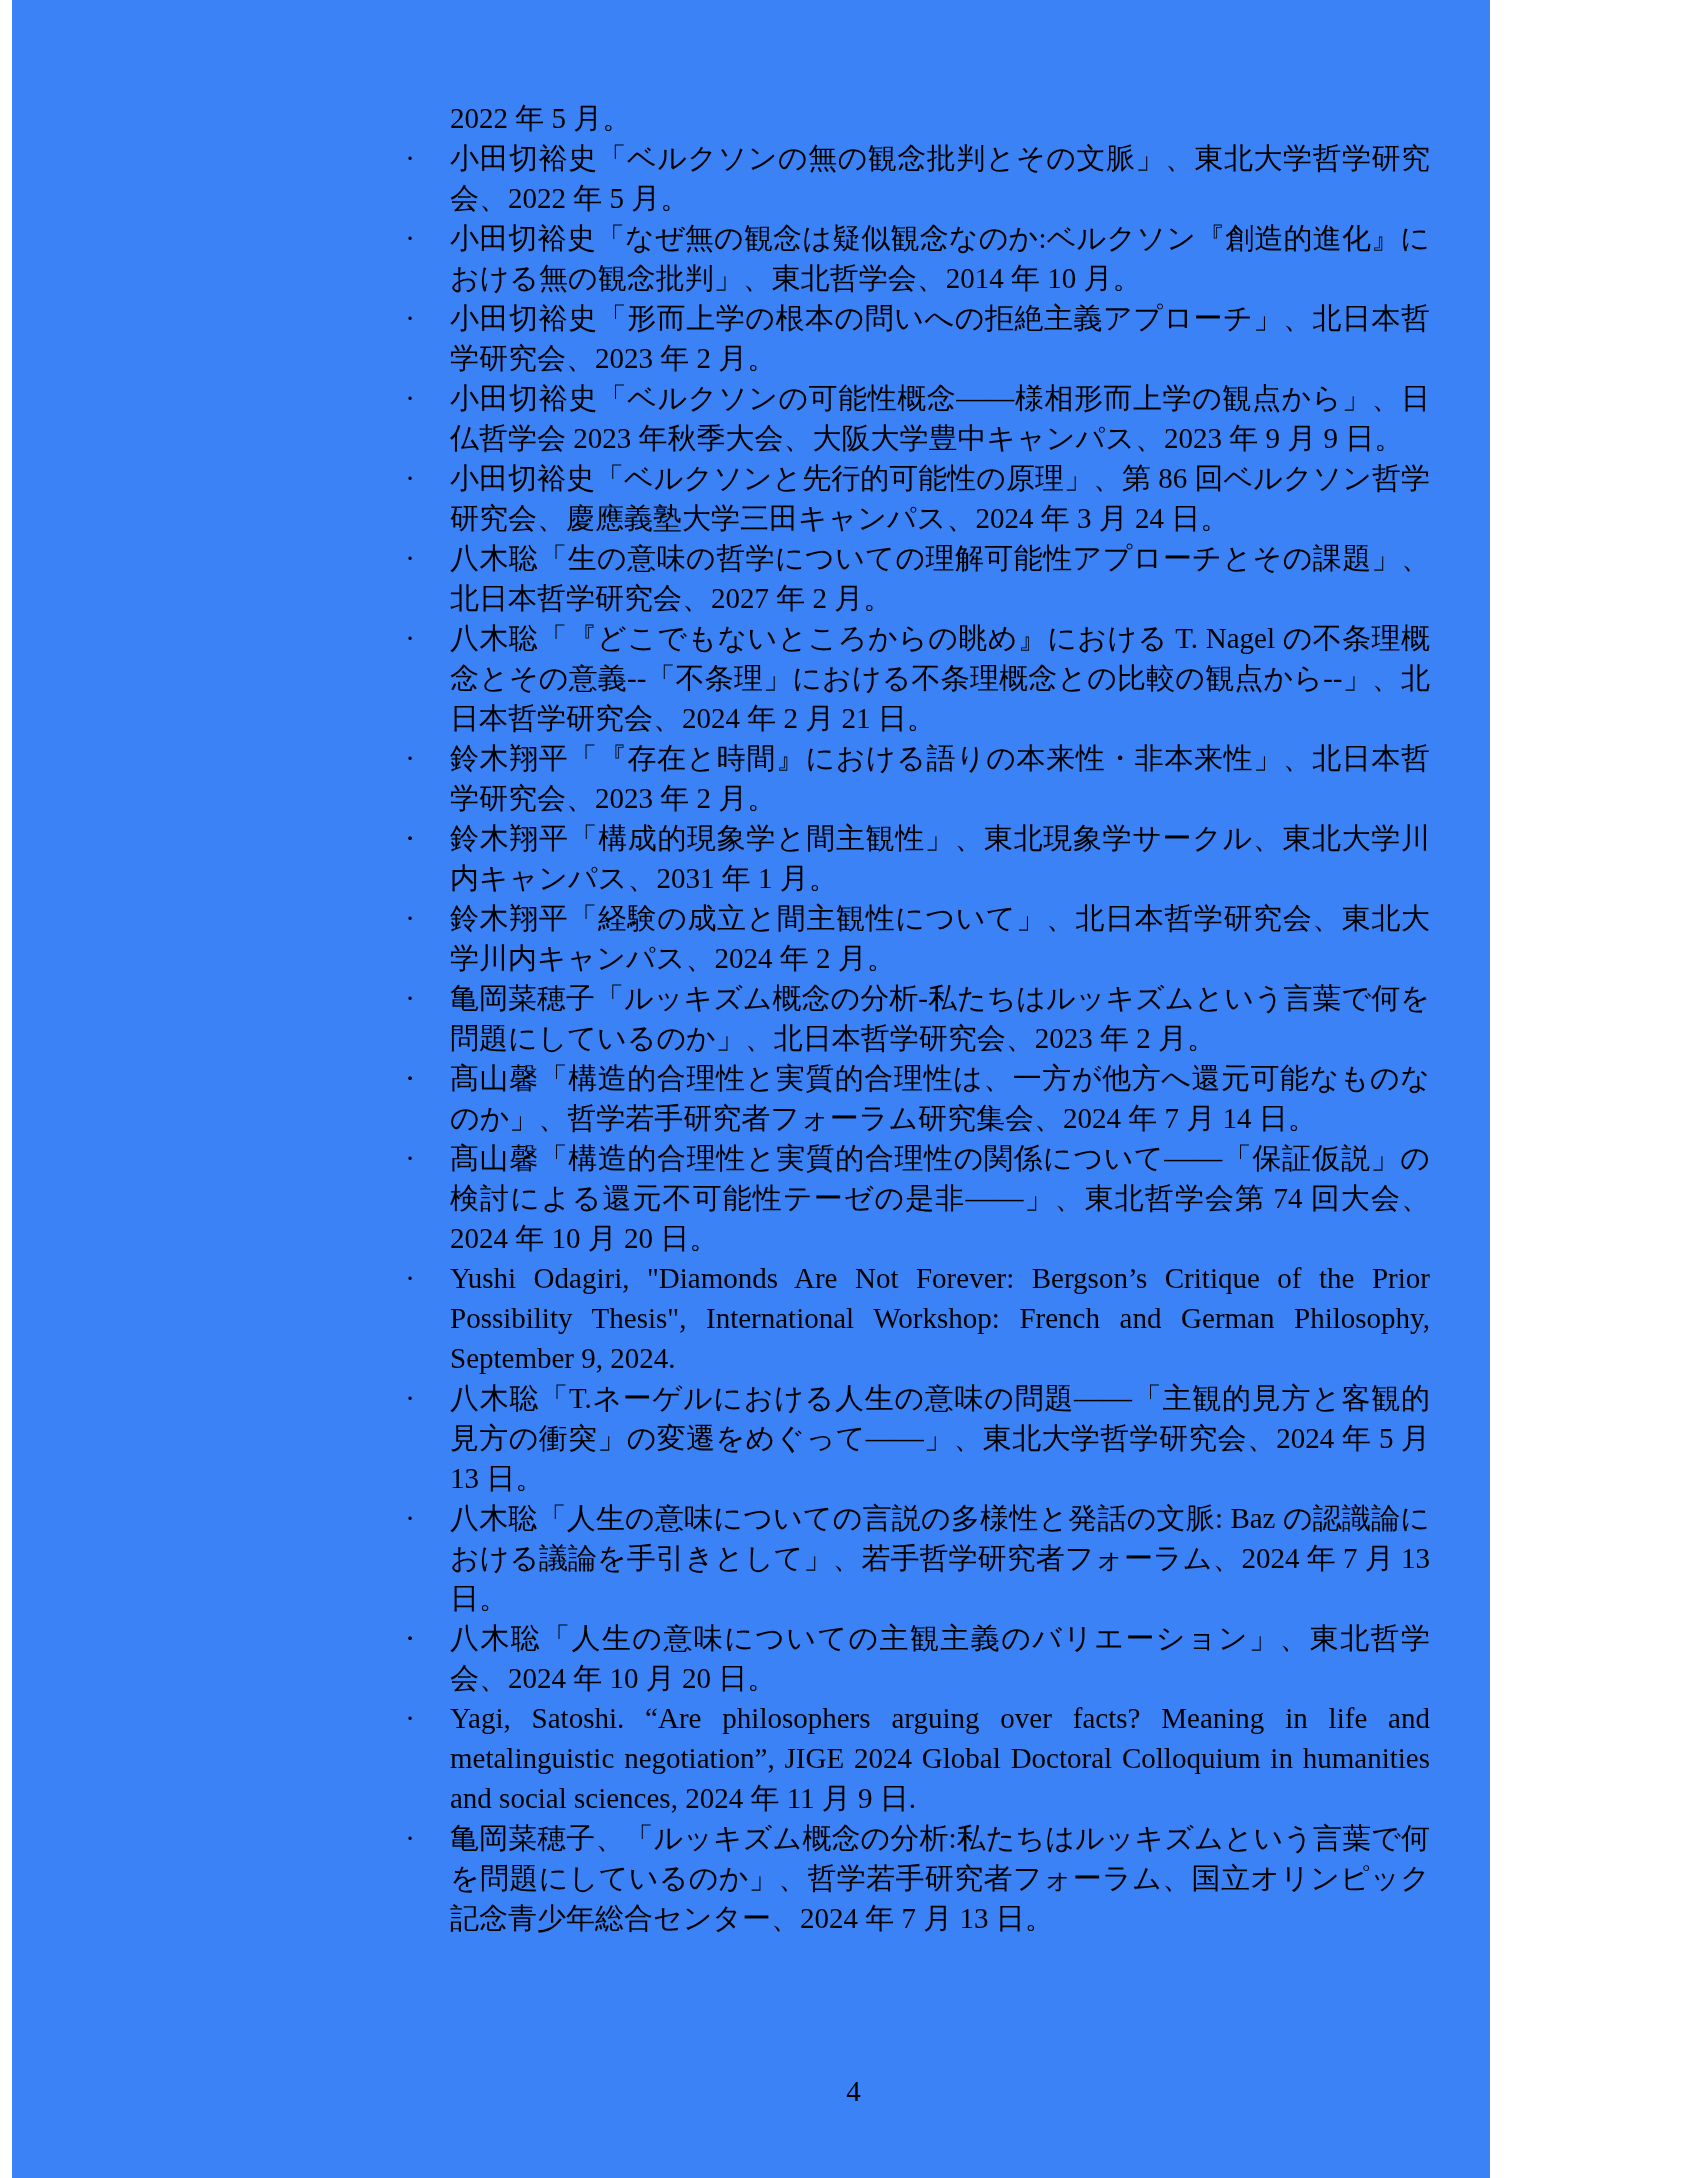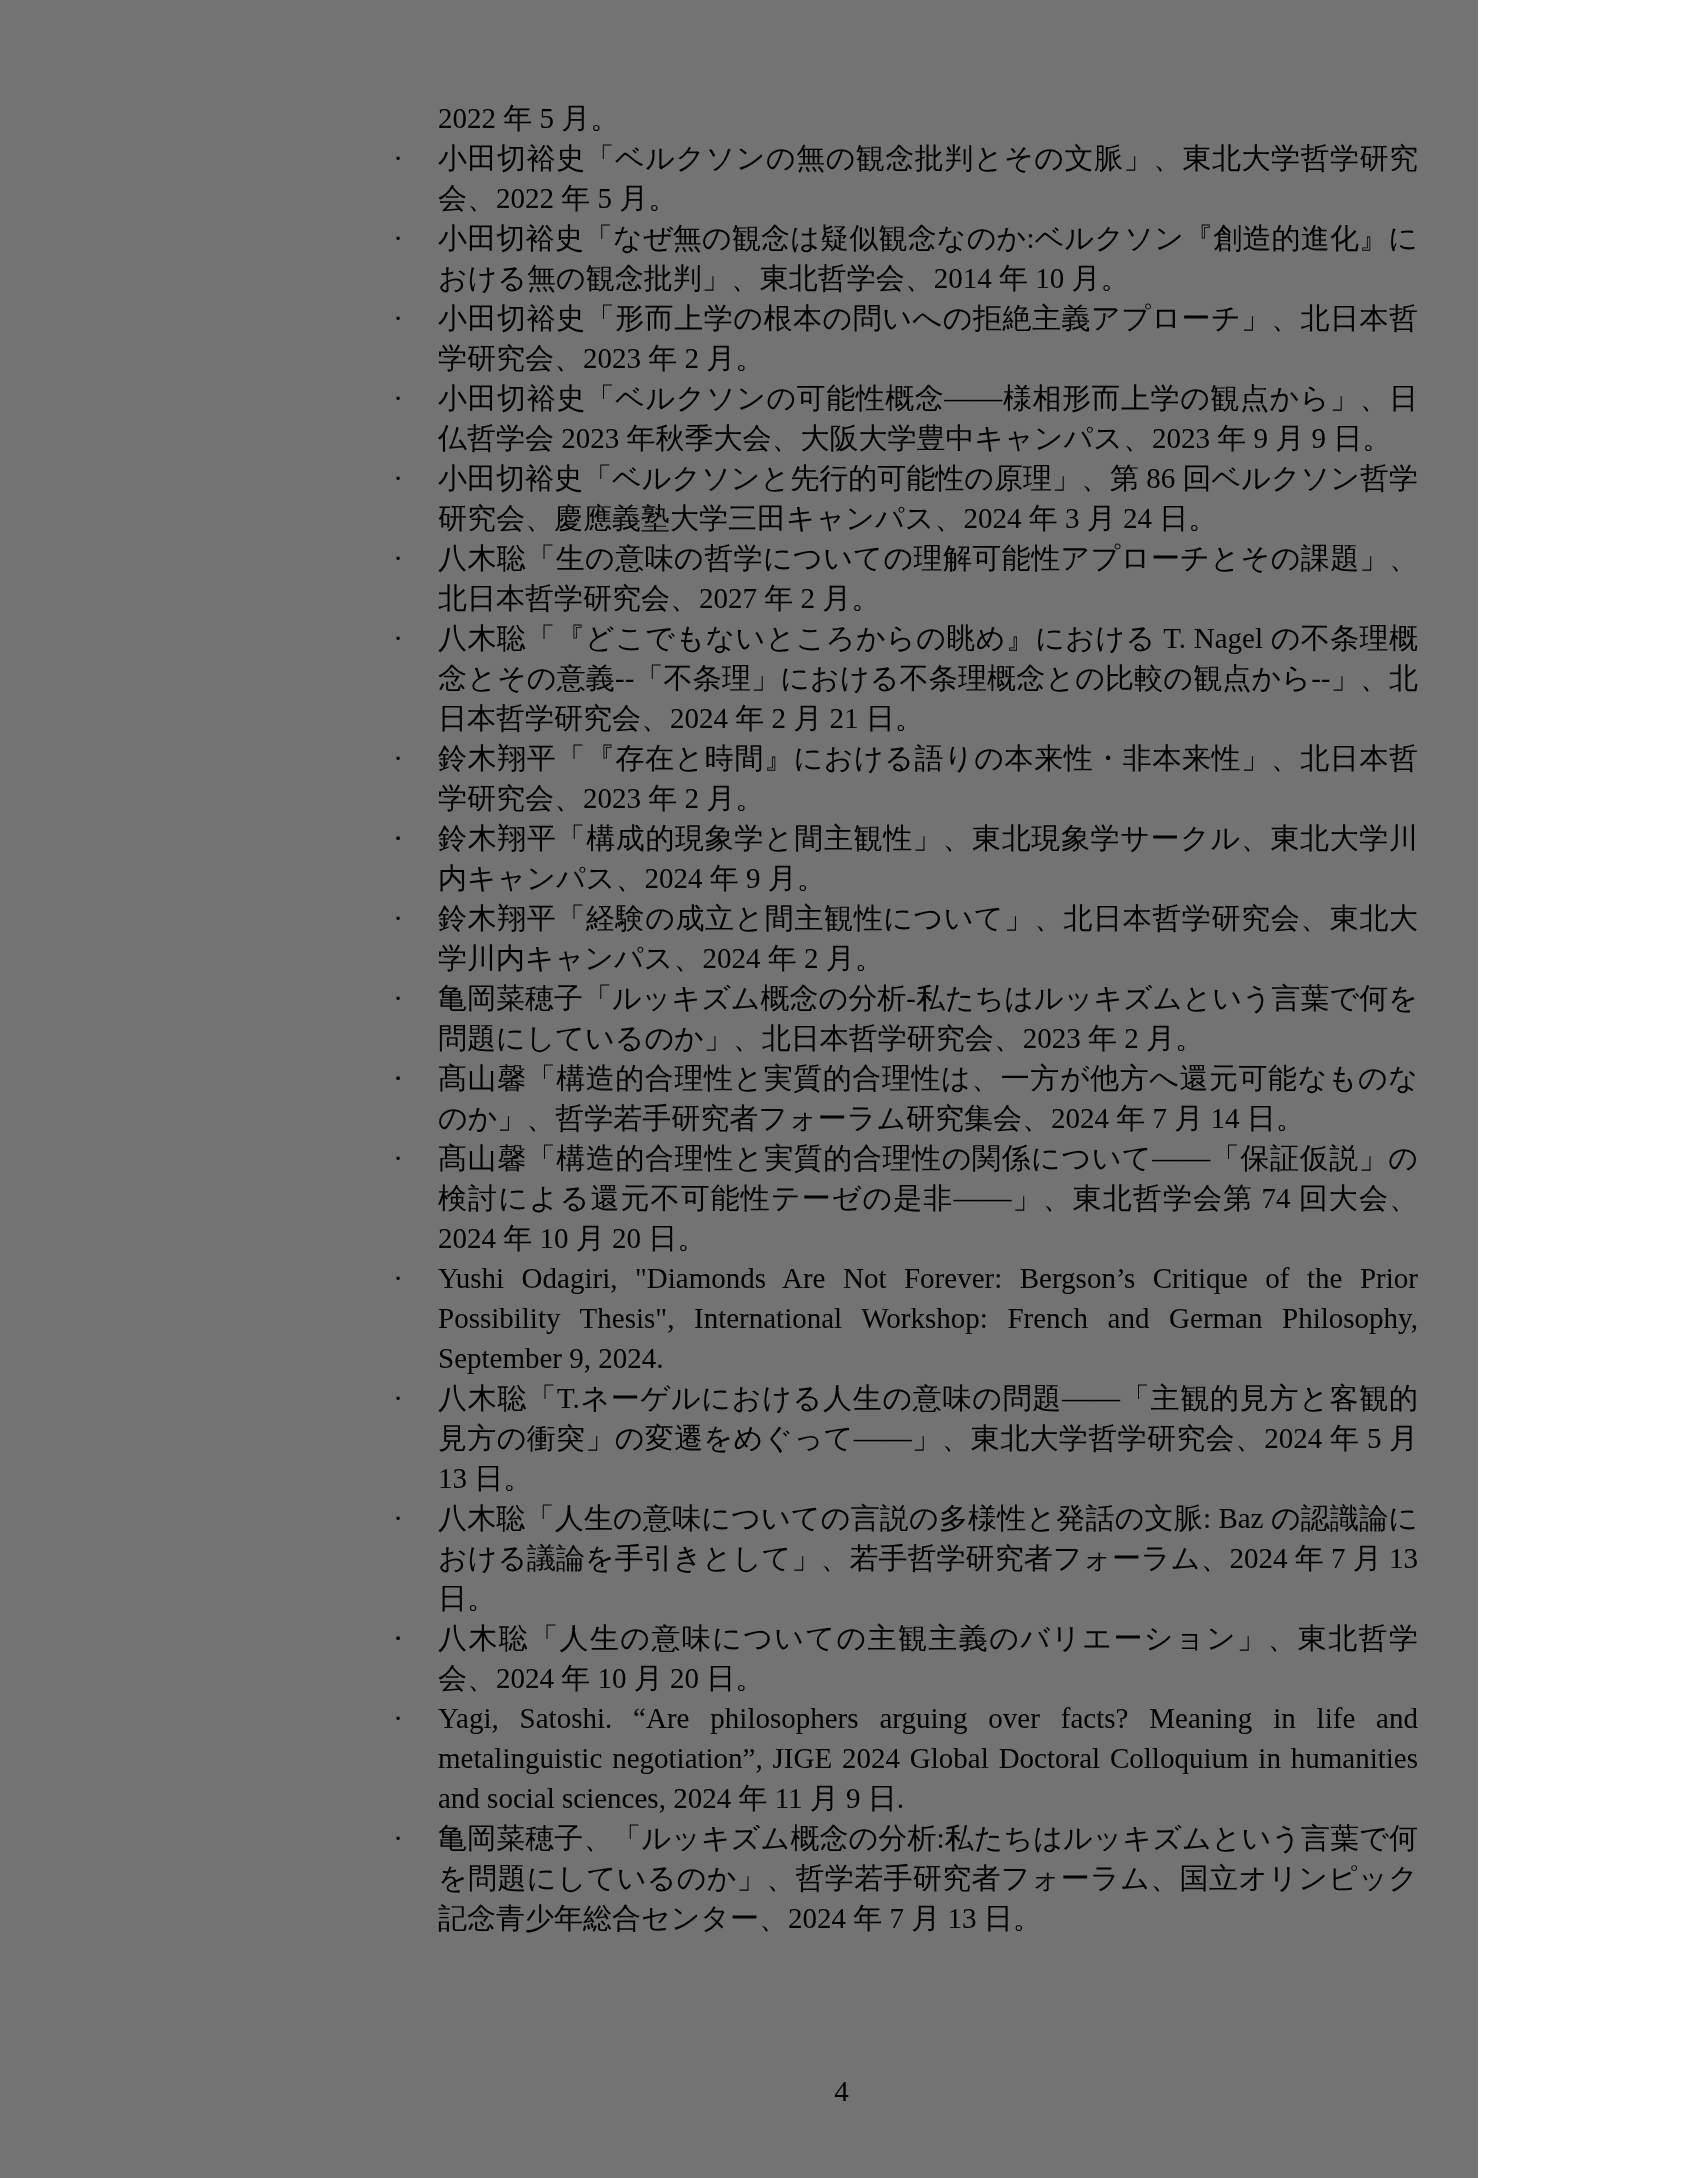--- a/index.html
+++ b/index.html
@@ -4,24 +4,25 @@
 <style>
   html, body {
     margin: 0;
     padding: 0;
     background: #ffffff;
   }
   .page {
     position: relative;
     width: 1478px;
     height: 2178px;
-    background: #737373;
+    background: #3b82f6;
     color: #000000;
     font-family: "Liberation Serif", "DejaVu Serif", serif;
     overflow: hidden;
+    margin-left: 12px;
   }
   .content {
     position: absolute;
     left: 438px;
     top: 98px;
     width: 980px;
     font-size: 29px;
     line-height: 40px;
     text-align: justify;
   }
@@ -100,21 +101,21 @@
     <span class="bullet">·</span>
     <span class="item-text">鈴木翔平「『存在と時間』における語りの本来性・非本来性」、北日本哲学研究会、2023 年 2 月。</span>
   </div>
 
   <div class="item">
     <span class="bullet">·</span>
   </div>
 
   <div class="item">
     <span class="bullet">·</span>
-    <span class="item-text">鈴木翔平「構成的現象学と間主観性」、東北現象学サークル、東北大学川内キャンパス、2024 年 9 月。</span>
+    <span class="item-text">鈴木翔平「構成的現象学と間主観性」、東北現象学サークル、東北大学川内キャンパス、2031 年 1 月。</span>
   </div>
 
   <div class="item">
     <span class="bullet">·</span>
     <span class="item-text">鈴木翔平「経験の成立と間主観性について」、北日本哲学研究会、東北大学川内キャンパス、2024 年 2 月。</span>
   </div>
 
   <div class="item">
     <span class="bullet">·</span>
     <span class="item-text">亀岡菜穂子「ルッキズム概念の分析-私たちはルッキズムという言葉で何を問題にしているのか」、北日本哲学研究会、2023 年 2 月。</span>

